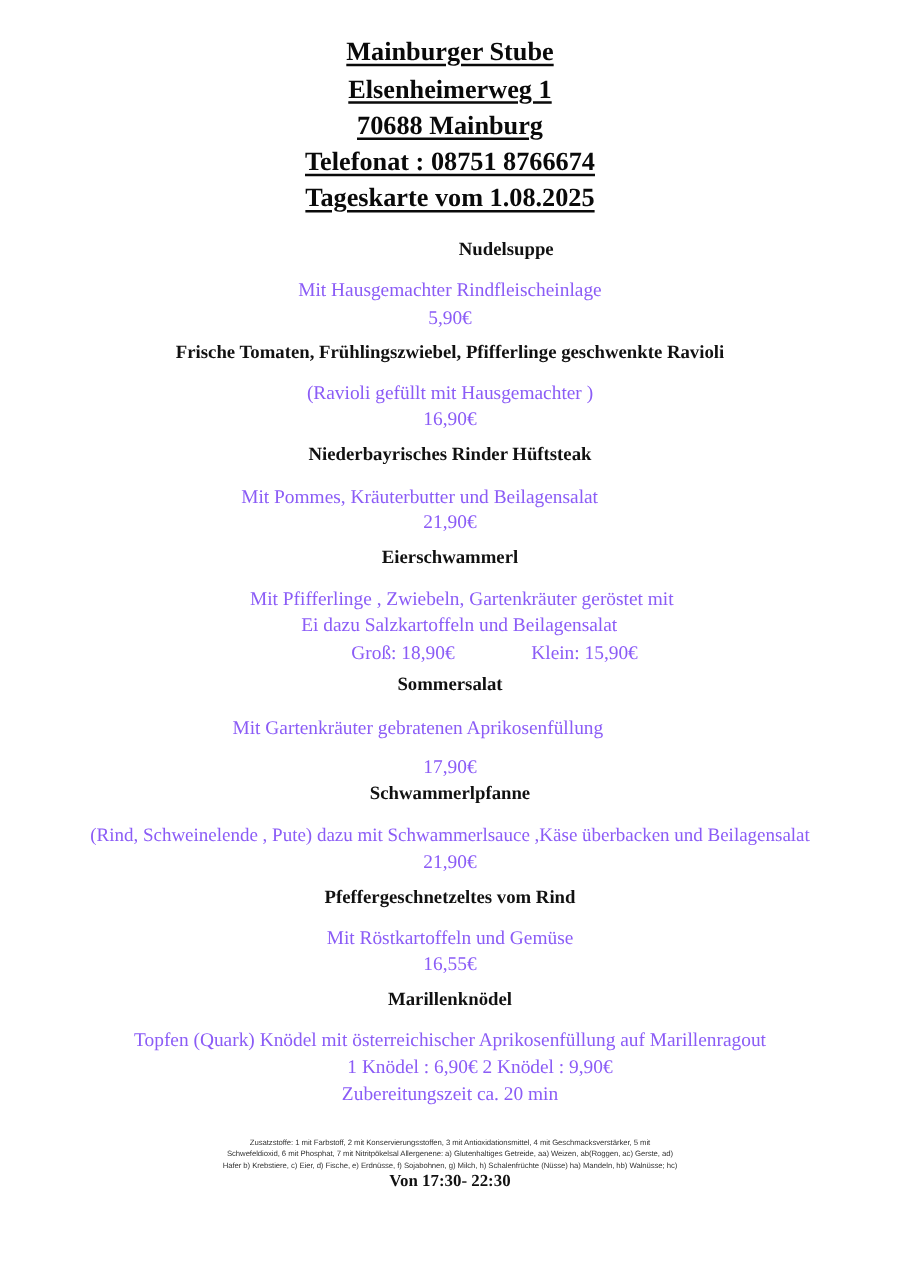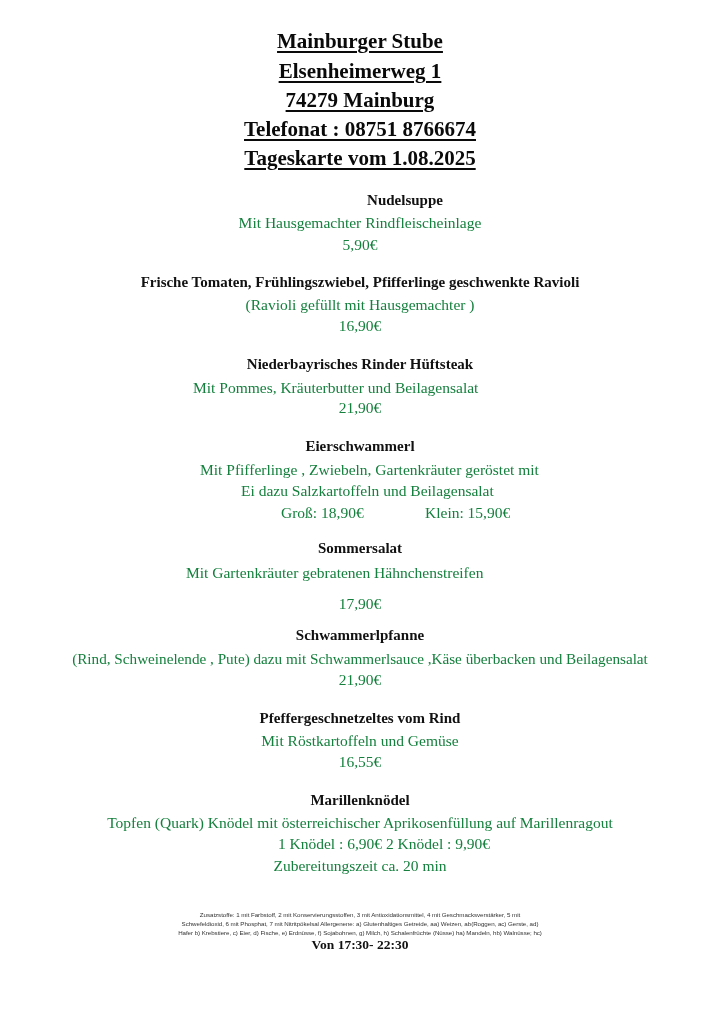--- a/index.html
+++ b/index.html
@@ -39,21 +39,22 @@
       color: #0a0a0a;
     }
     .dish-name {
       font-size: 15px;
       font-weight: bold;
       color: #111;
     }
     .dish-text {
       font-size: 15.5px;
       font-weight: normal;
-      color: #15803d;
+      color: #8b5cf6;
+      margin-top: 10px;
     }
     .hours {
       font-size: 13.5px;
       font-weight: bold;
       color: #111;
     }
     .footnote {
       font-family: "Liberation Sans", "DejaVu Sans", sans-serif;
       font-size: 6.2px;
       color: #333;
@@ -62,21 +63,21 @@
     }
     .pos { position: absolute; white-space: nowrap; }
   </style>
 </head>
 <body>
 
 <div class="page">
 
   <div class="line center header-line" style="top:31px;">Mainburger Stube</div>
   <div class="line center header-line" style="top:61px;">Elsenheimerweg 1</div>
-  <div class="line center header-line" style="top:90px;">74279 Mainburg</div>
+  <div class="line center header-line" style="top:90px;">70688 Mainburg</div>
   <div class="line center header-line" style="top:119px;">Telefonat : 08751 8766674</div>
   <div class="line center header-line" style="top:148px;">Tageskarte vom 1.08.2025</div>
 
   <div class="line center dish-name" style="top:193px;padding-left:45px;">Nudelsuppe</div>
   <div class="line center dish-text" style="top:215px;">Mit Hausgemachter Rindfleischeinlage</div>
   <div class="line center dish-text" style="top:237px;">5,90€</div>
 
   <div class="line center dish-name" style="top:275px;">Frische Tomaten, Frühlingszwiebel, Pfifferlinge geschwenkte Ravioli</div>
   <div class="line center dish-text" style="top:297px;">(Ravioli gefüllt mit Hausgemachter )</div>
   <div class="line center dish-text" style="top:318px;">16,90€</div>
@@ -85,21 +86,21 @@
   <div class="pos dish-text" style="top:379px; left:193px;">Mit Pommes, Kräuterbutter und Beilagensalat</div>
   <div class="line center dish-text" style="top:400px;">21,90€</div>
 
   <div class="line center dish-name" style="top:439px;">Eierschwammerl</div>
   <div class="pos dish-text" style="top:461px; left:200px;">Mit Pfifferlinge , Zwiebeln, Gartenkräuter geröstet mit</div>
   <div class="pos dish-text" style="top:482px; left:241px;">Ei dazu Salzkartoffeln und Beilagensalat</div>
   <div class="pos dish-text" style="top:504px; left:281px;">Groß: 18,90€</div>
   <div class="pos dish-text" style="top:504px; left:425px;">Klein: 15,90€</div>
 
   <div class="line center dish-name" style="top:541px;">Sommersalat</div>
-  <div class="pos dish-text" style="top:564px; left:186px;">Mit Gartenkräuter gebratenen Hähnchenstreifen</div>
+  <div class="pos dish-text" style="top:564px; left:186px;">Mit Gartenkräuter gebratenen Aprikosenfüllung</div>
   <div class="line center dish-text" style="top:596px;">17,90€</div>
 
   <div class="line center dish-name" style="top:628px;">Schwammerlpfanne</div>
   <div class="line center dish-text" style="top:651px; font-size:15.2px;">(Rind, Schweinelende , Pute) dazu mit Schwammerlsauce ,Käse überbacken und Beilagensalat</div>
   <div class="line center dish-text" style="top:672px;">21,90€</div>
 
   <div class="line center dish-name" style="top:711px;">Pfeffergeschnetzeltes vom Rind</div>
   <div class="line center dish-text" style="top:733px;">Mit Röstkartoffeln und Gemüse</div>
   <div class="line center dish-text" style="top:754px;">16,55€</div>
 

